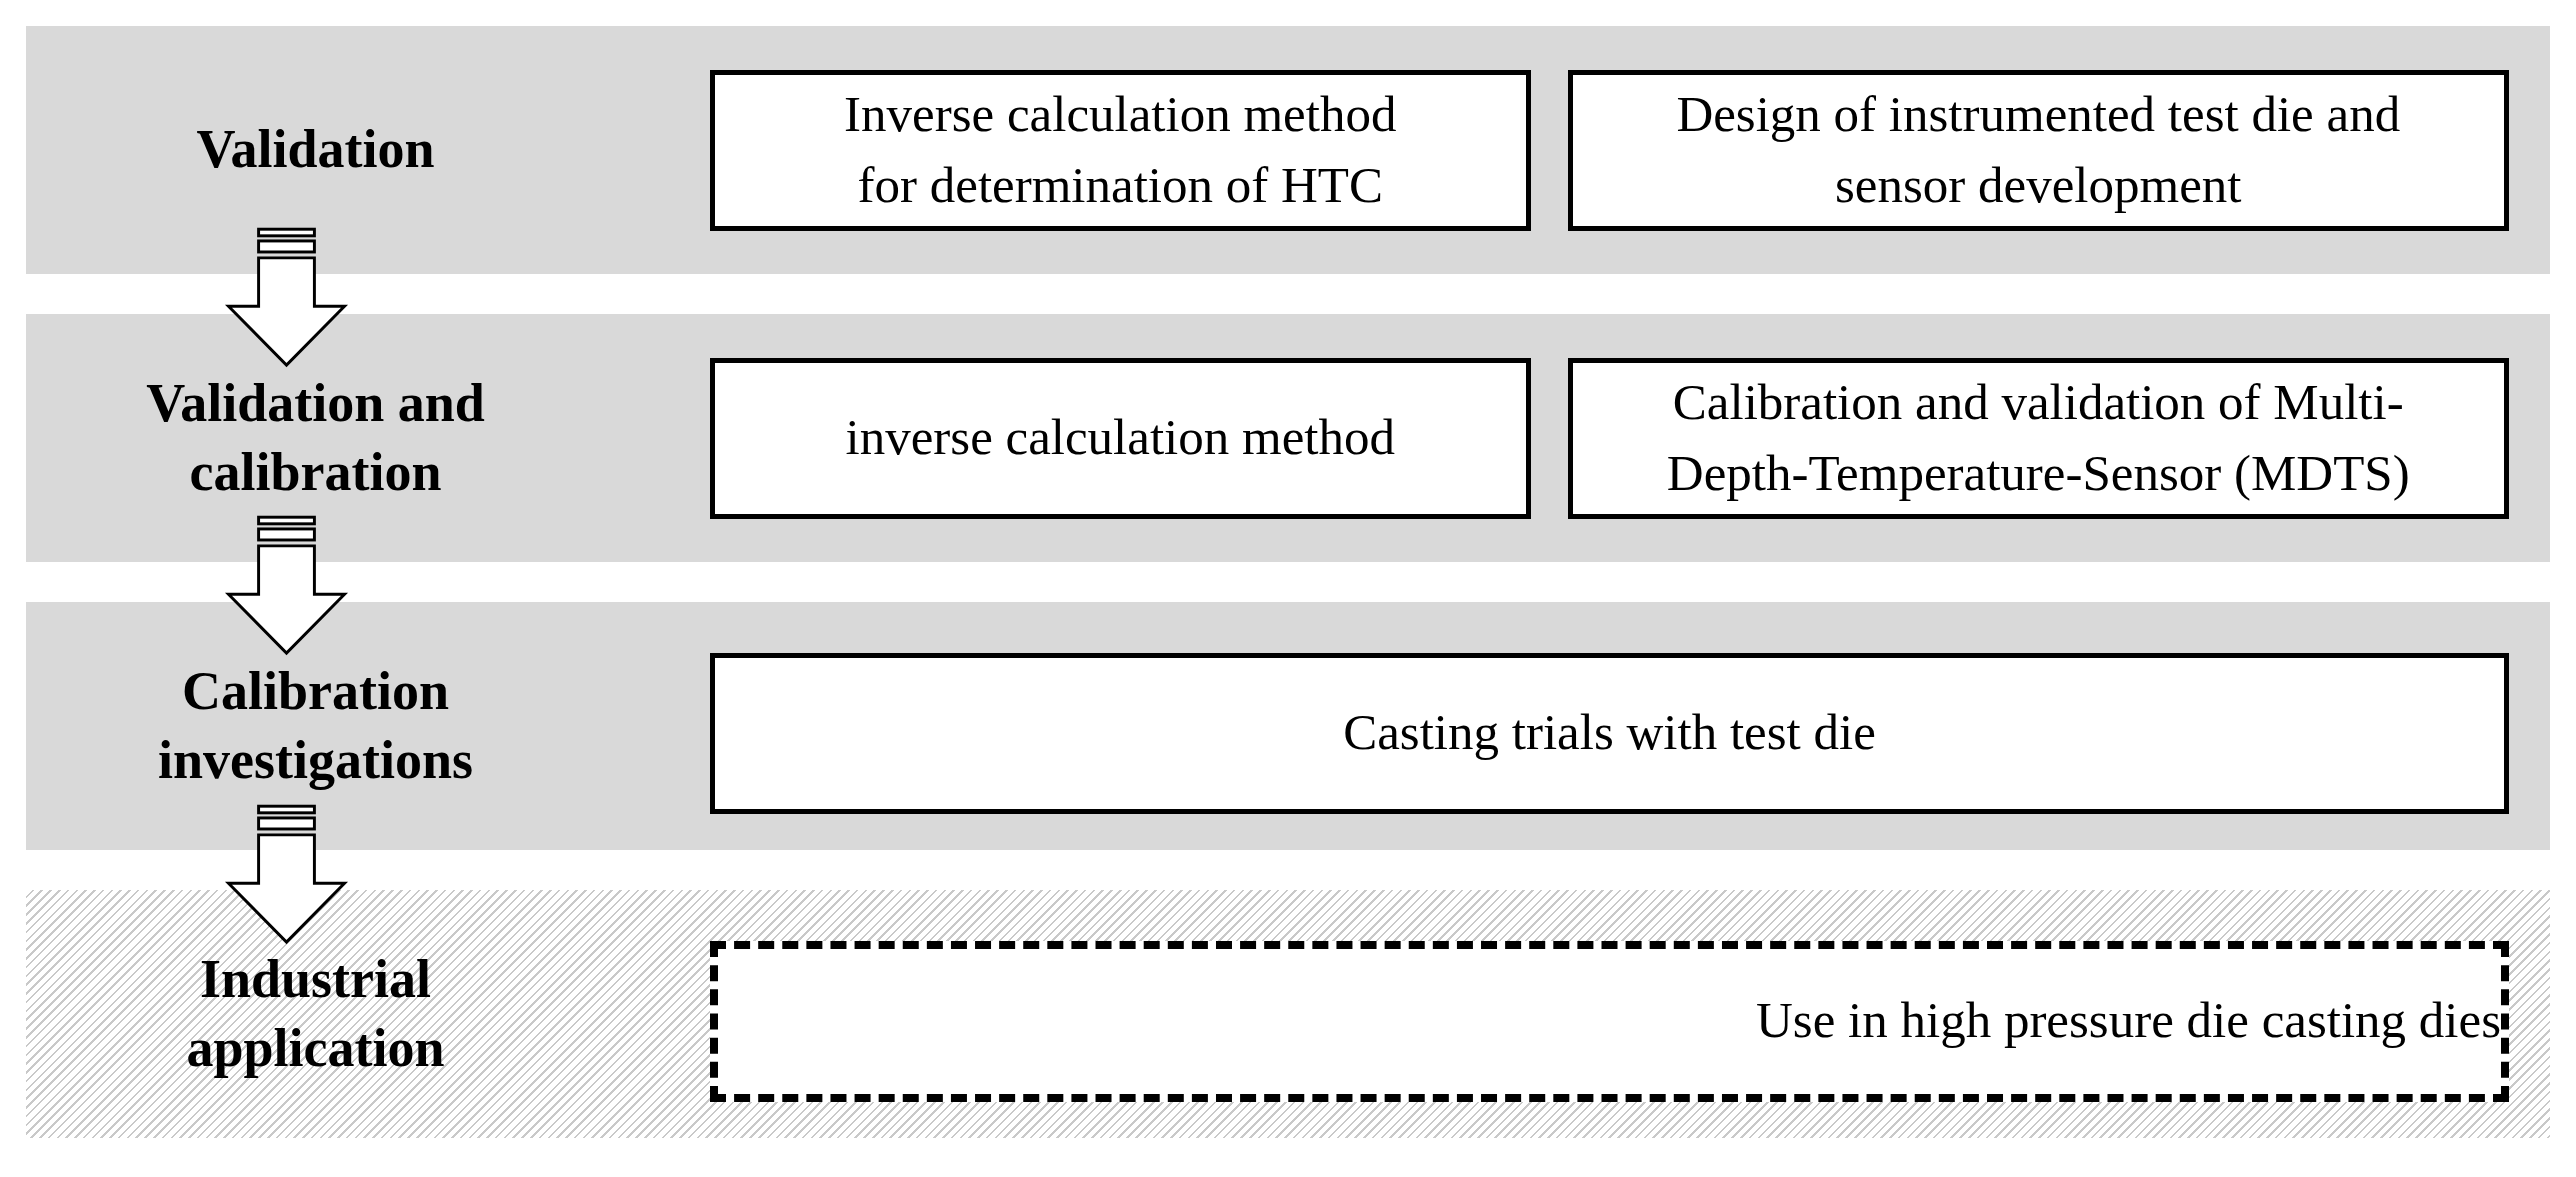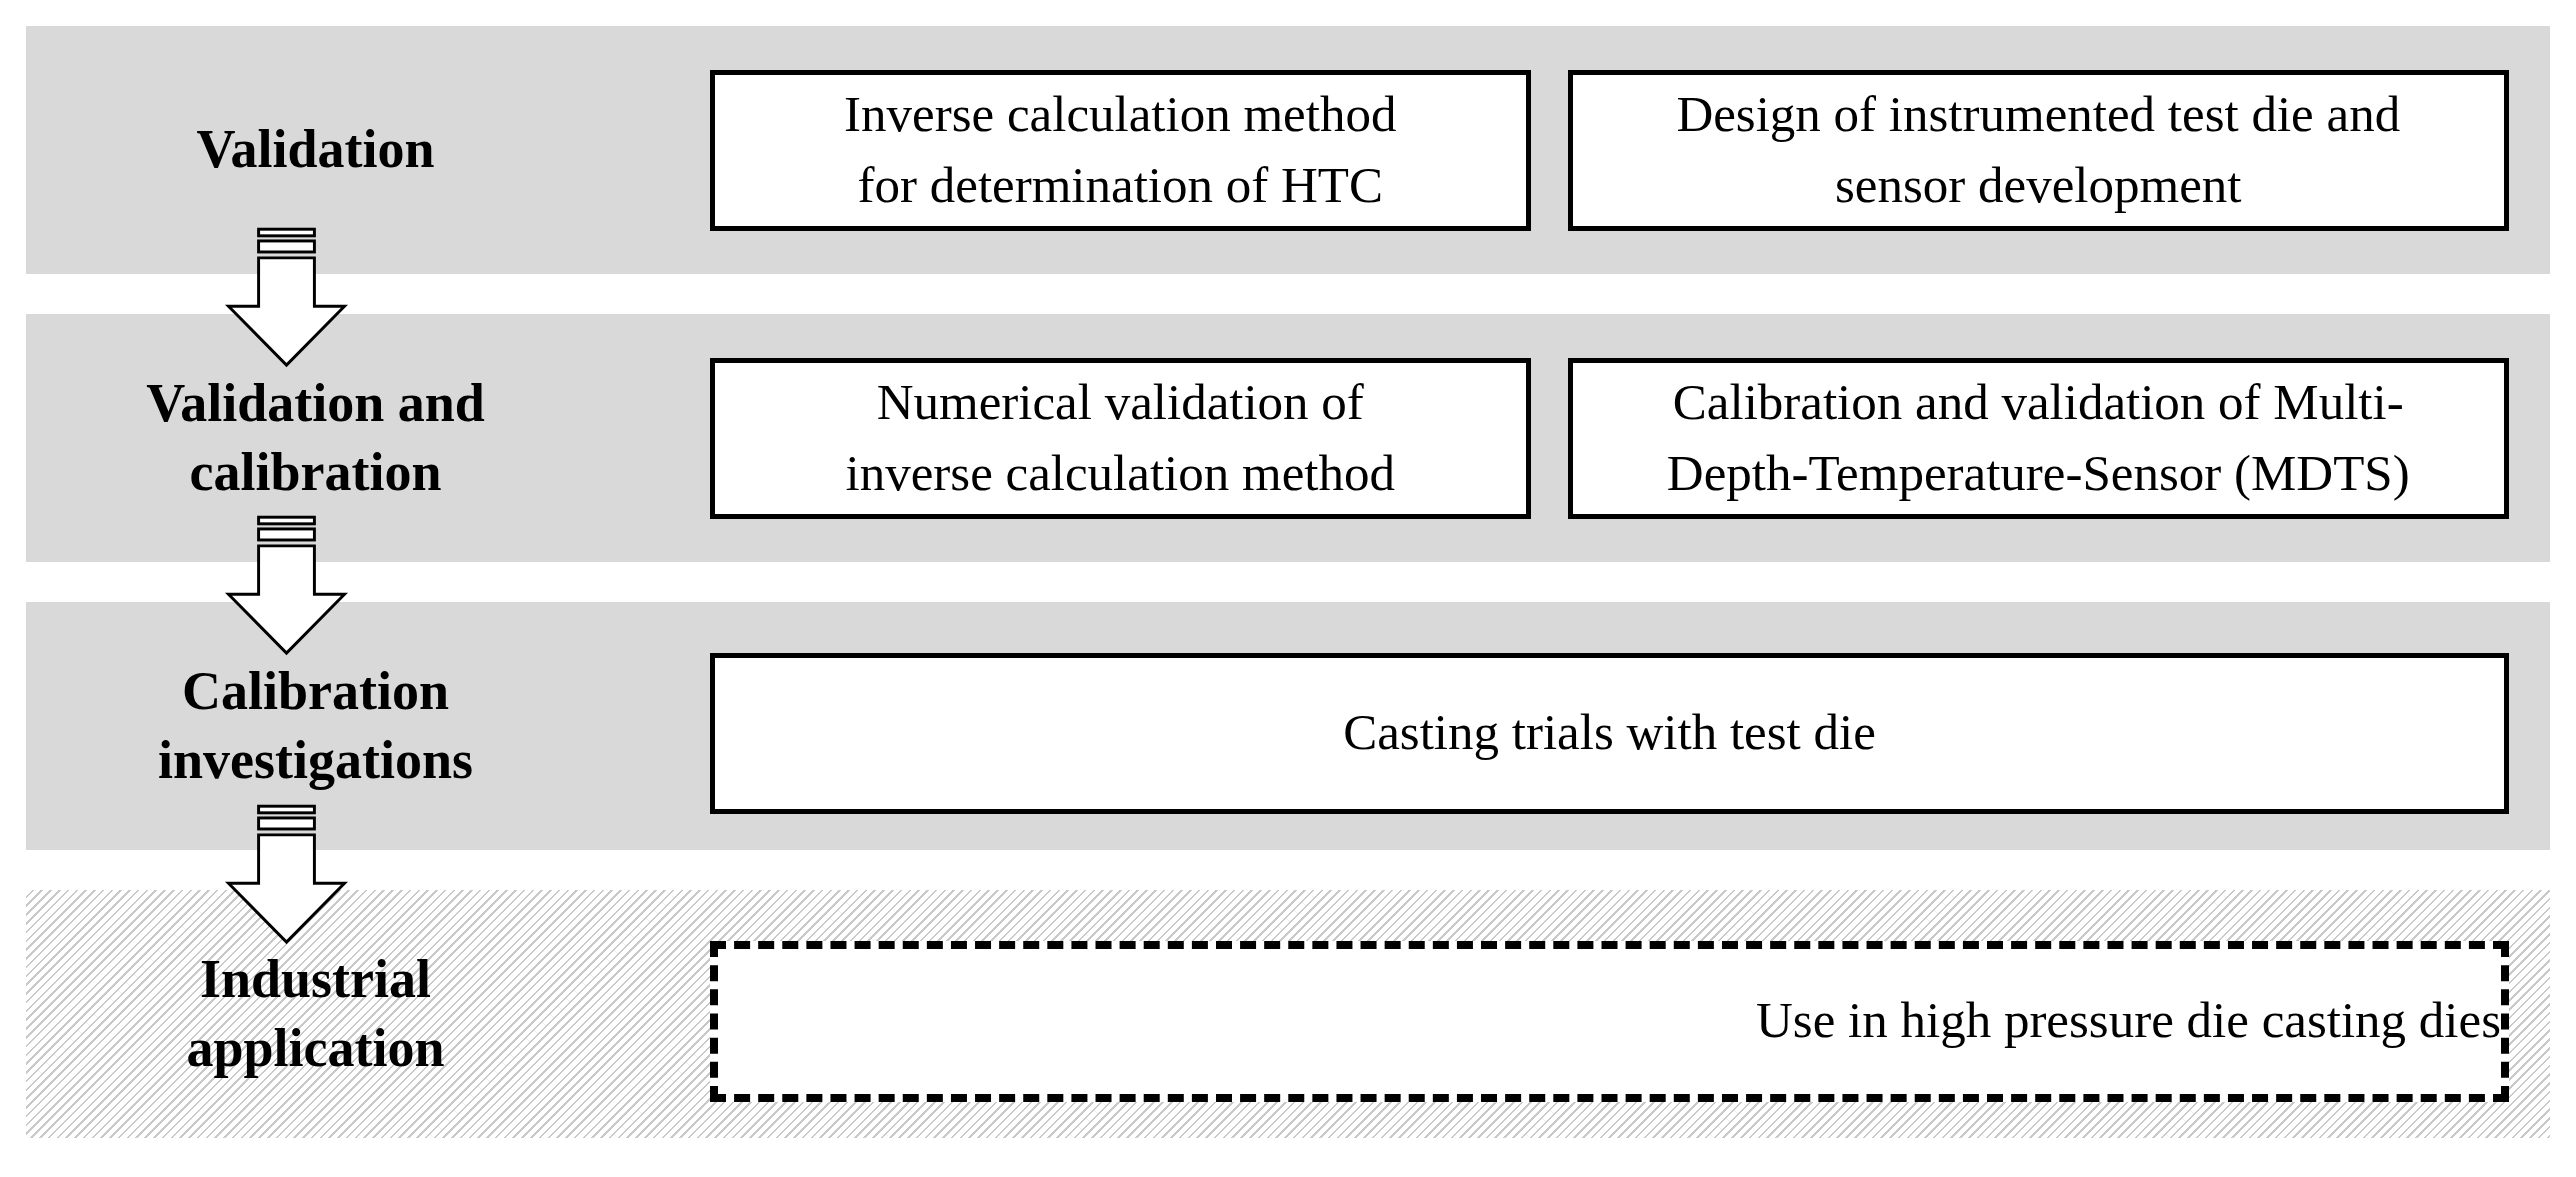--- a/index.html
+++ b/index.html
@@ -76,21 +76,20 @@
   </section>
 
   <section class="band" style="top:314px">
     <div class="stage-label">
       <div>Validation and</div>
       <div>calibration</div>
     </div>
     <div class="boxes">
       <div class="box w1">
         <div class="box-text">
-          <div>Numerical validation of</div>
           <div>inverse calculation method</div>
         </div>
       </div>
       <div class="box w2">
         <div class="box-text">
           <div>Calibration and validation of Multi-</div>
           <div>Depth-Temperature-Sensor (MDTS)</div>
         </div>
       </div>
     </div>

